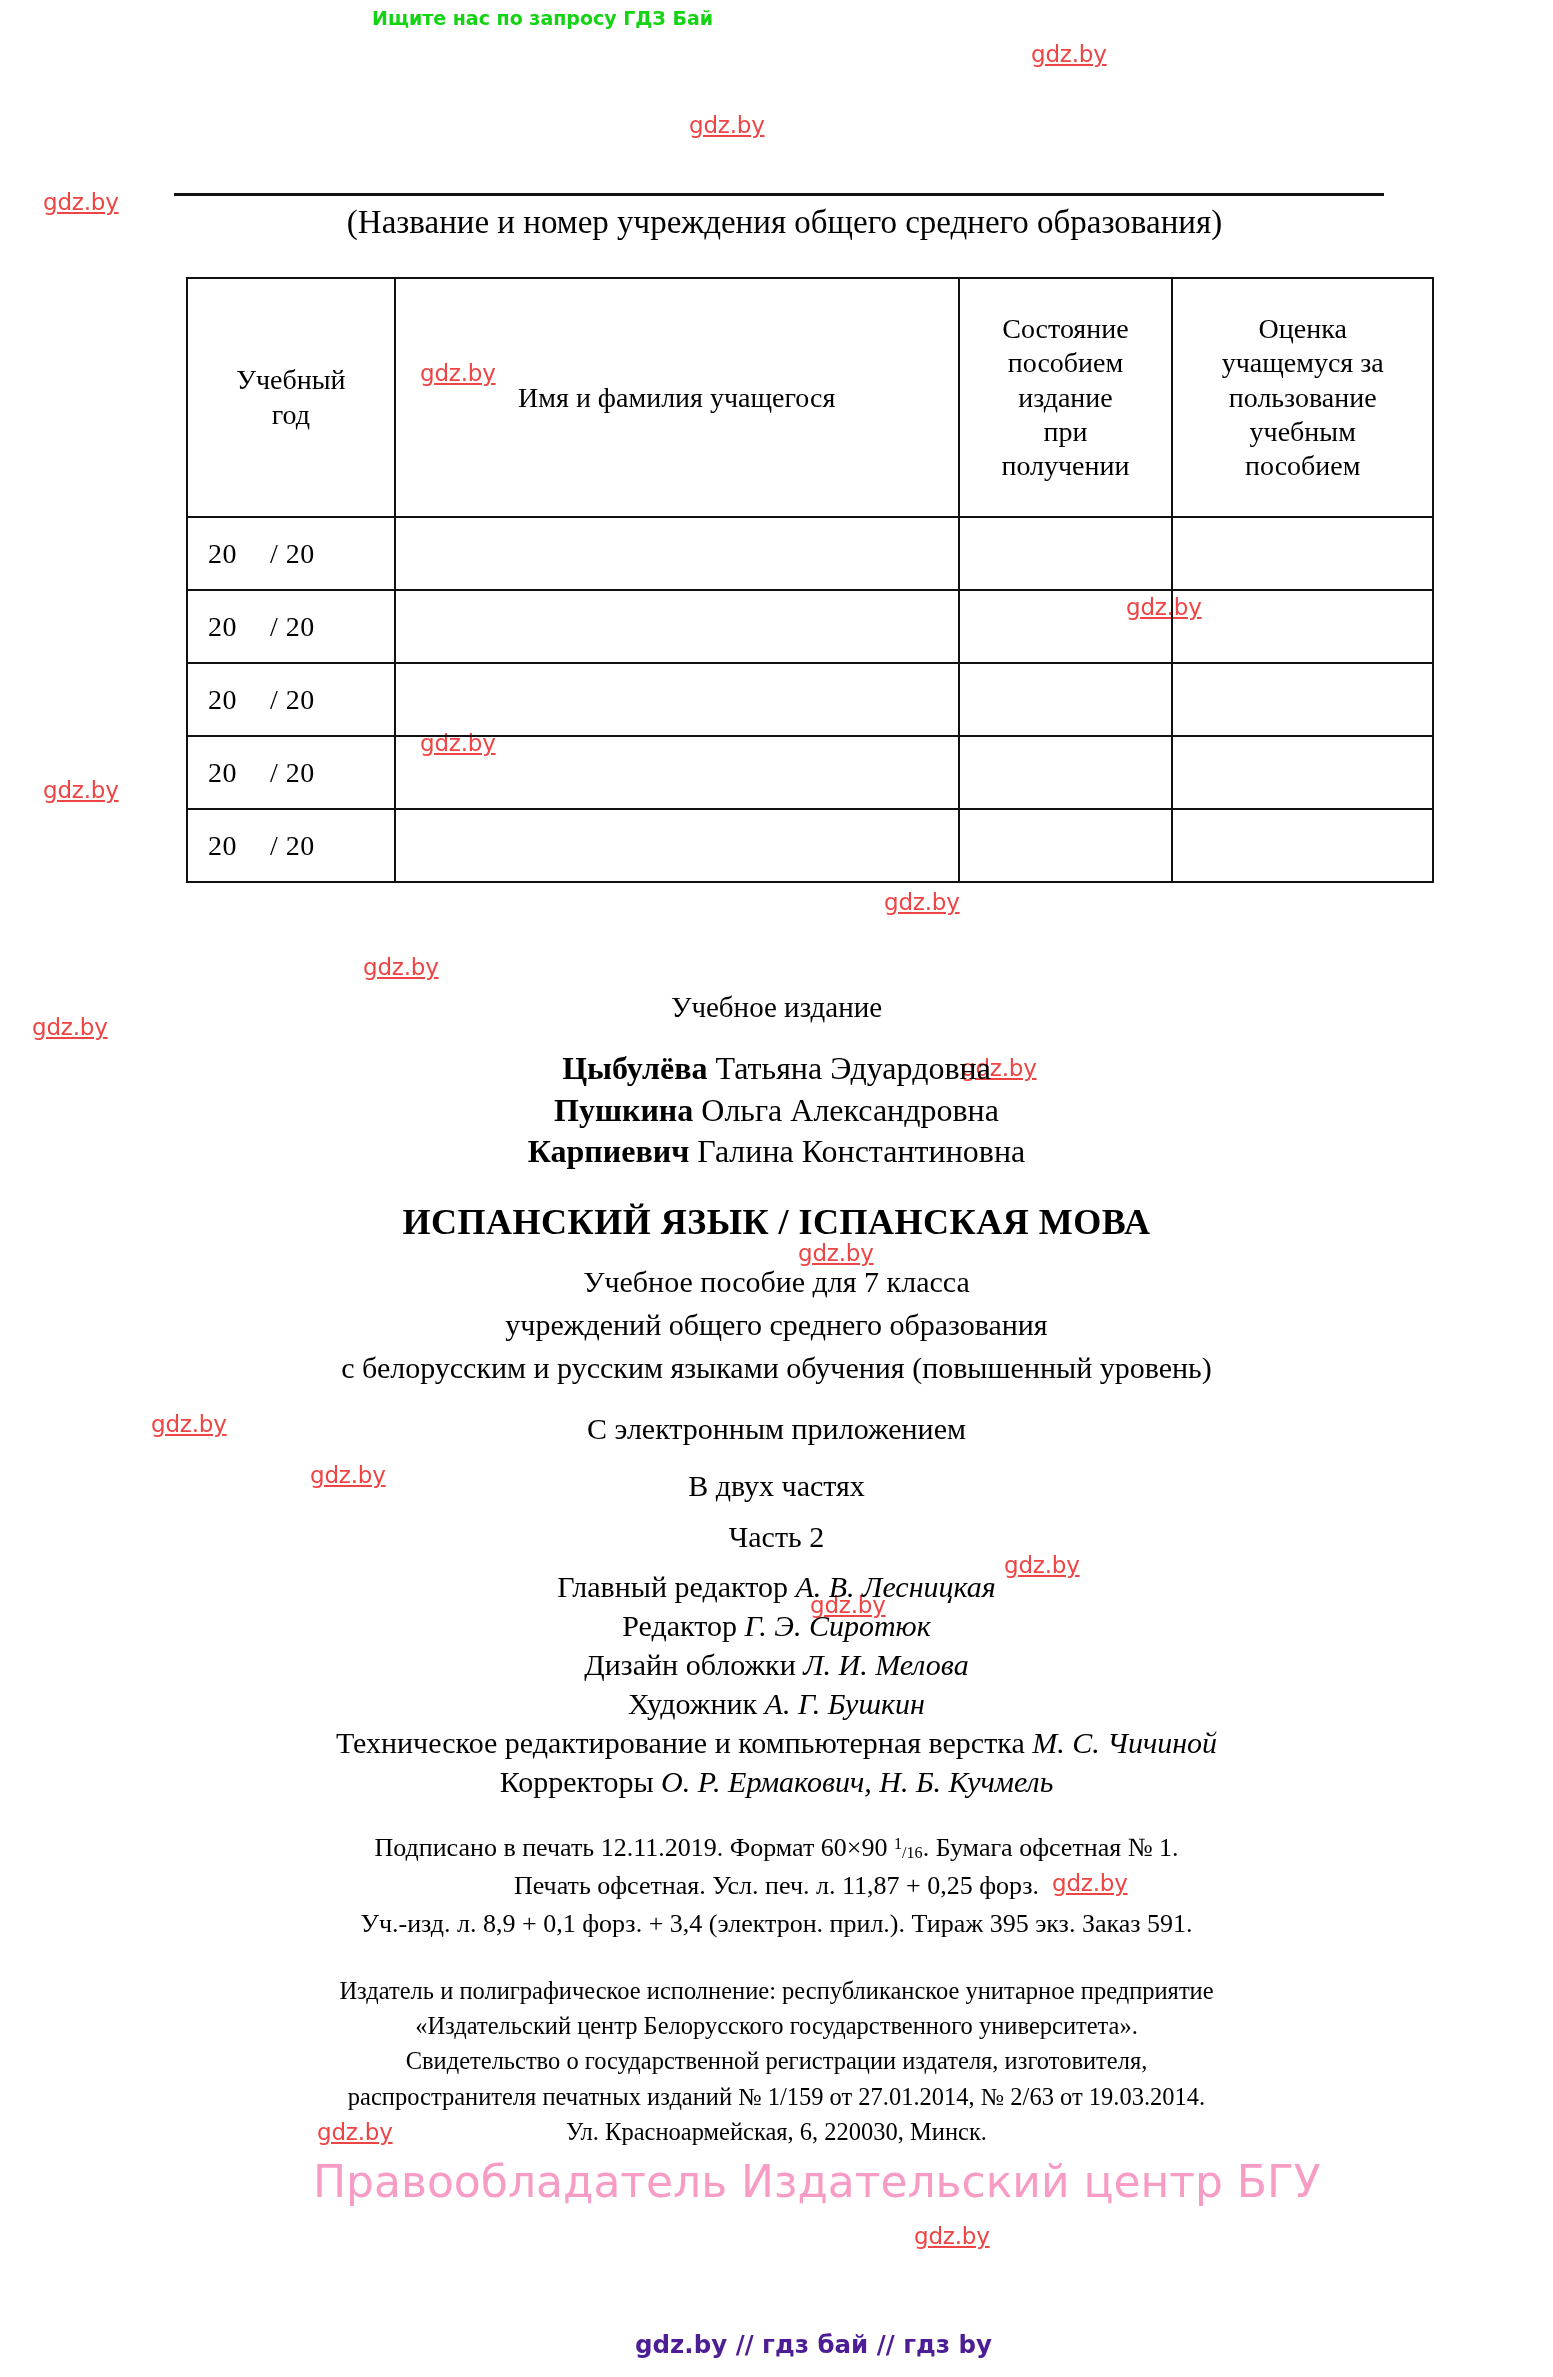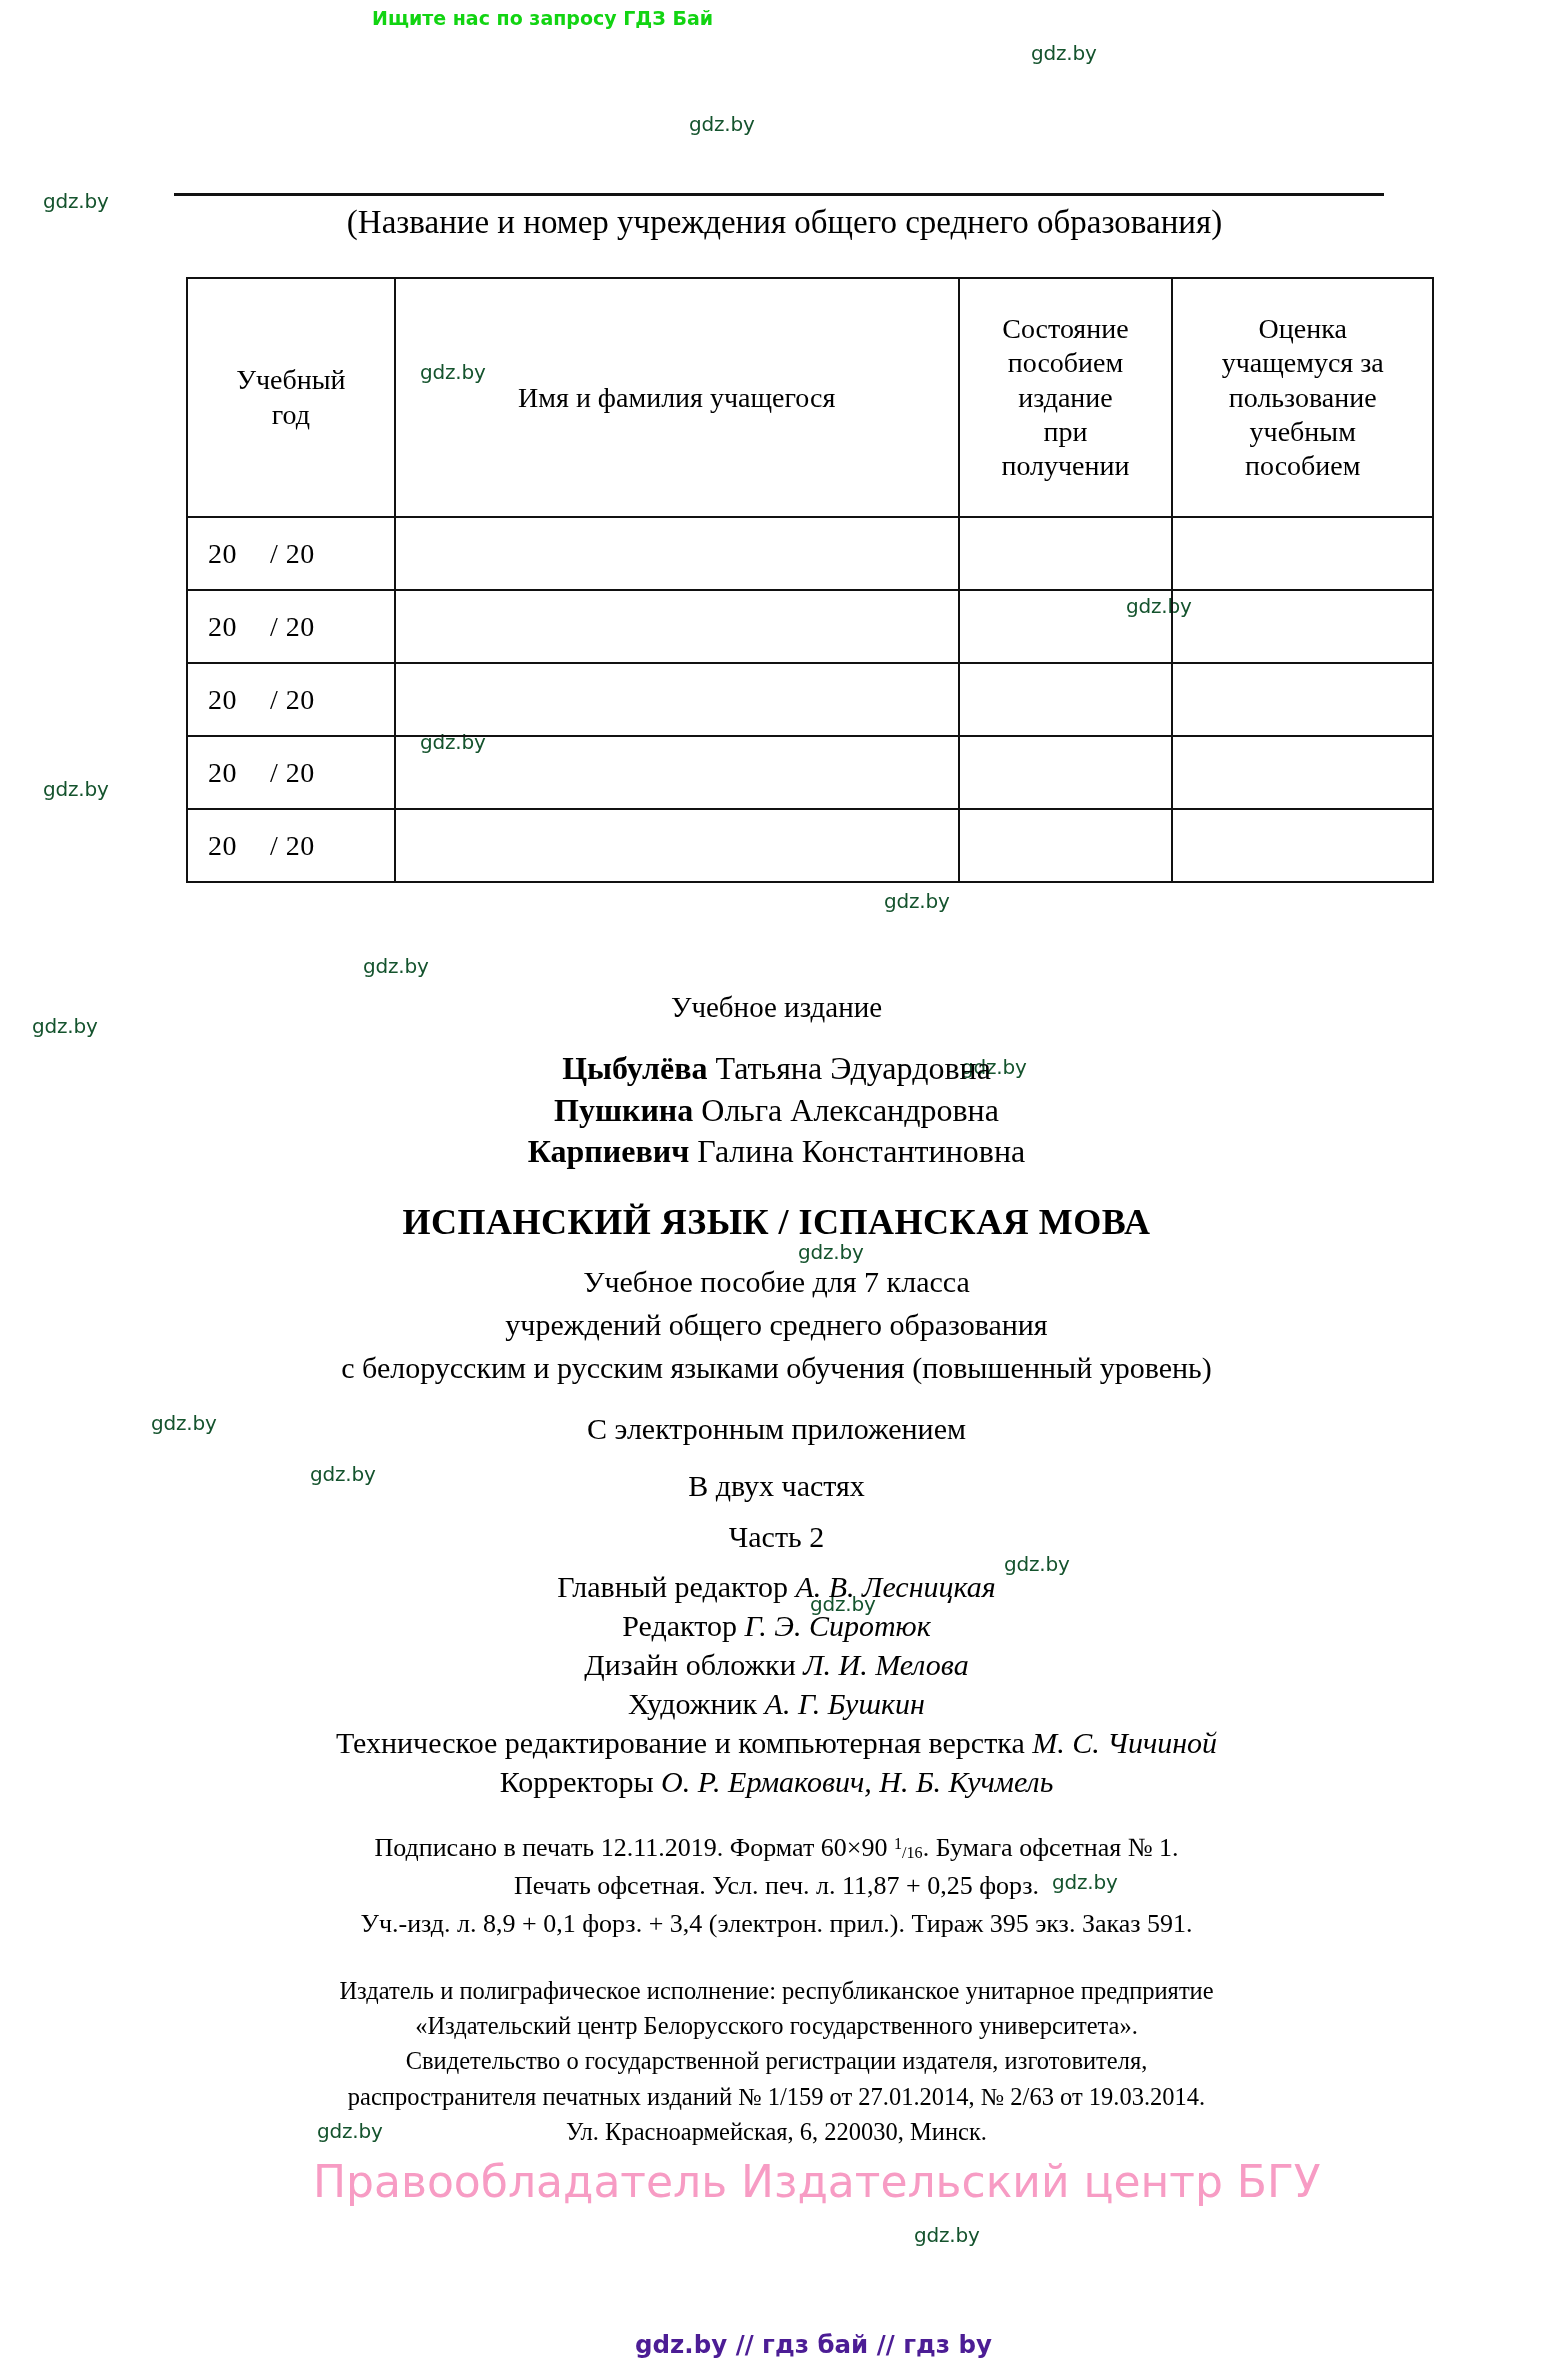--- a/index.html
+++ b/index.html
@@ -13,24 +13,25 @@
     position: relative;
     font-family: "Liberation Serif", "DejaVu Serif", serif;
     color: #000000;
     overflow: hidden;
   }
 
   
   .wm {
     position: absolute;
     font-family: "DejaVu Sans", "Liberation Sans", sans-serif;
-    color: #14532d;
-    font-size: 20px;
+    color: #ef4444;
+    font-size: 23px;
     white-space: nowrap;
     letter-spacing: -0.2px;
+    text-decoration: underline;
   }
   .wm-top {
     position: absolute;
     font-family: "DejaVu Sans", "Liberation Sans", sans-serif;
     font-weight: bold;
     font-size: 19px;
     white-space: nowrap;
   }
   .wm-bottom {
     position: absolute;

